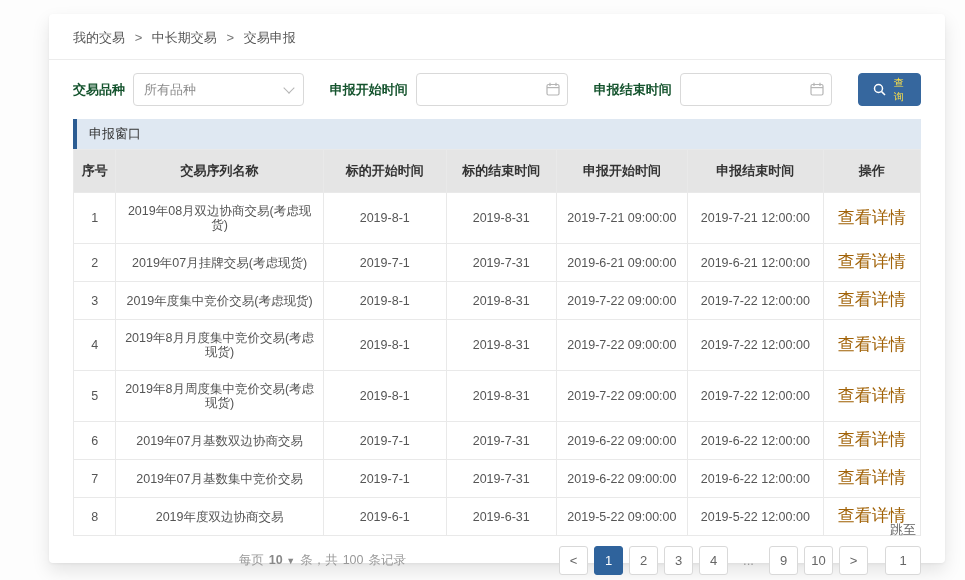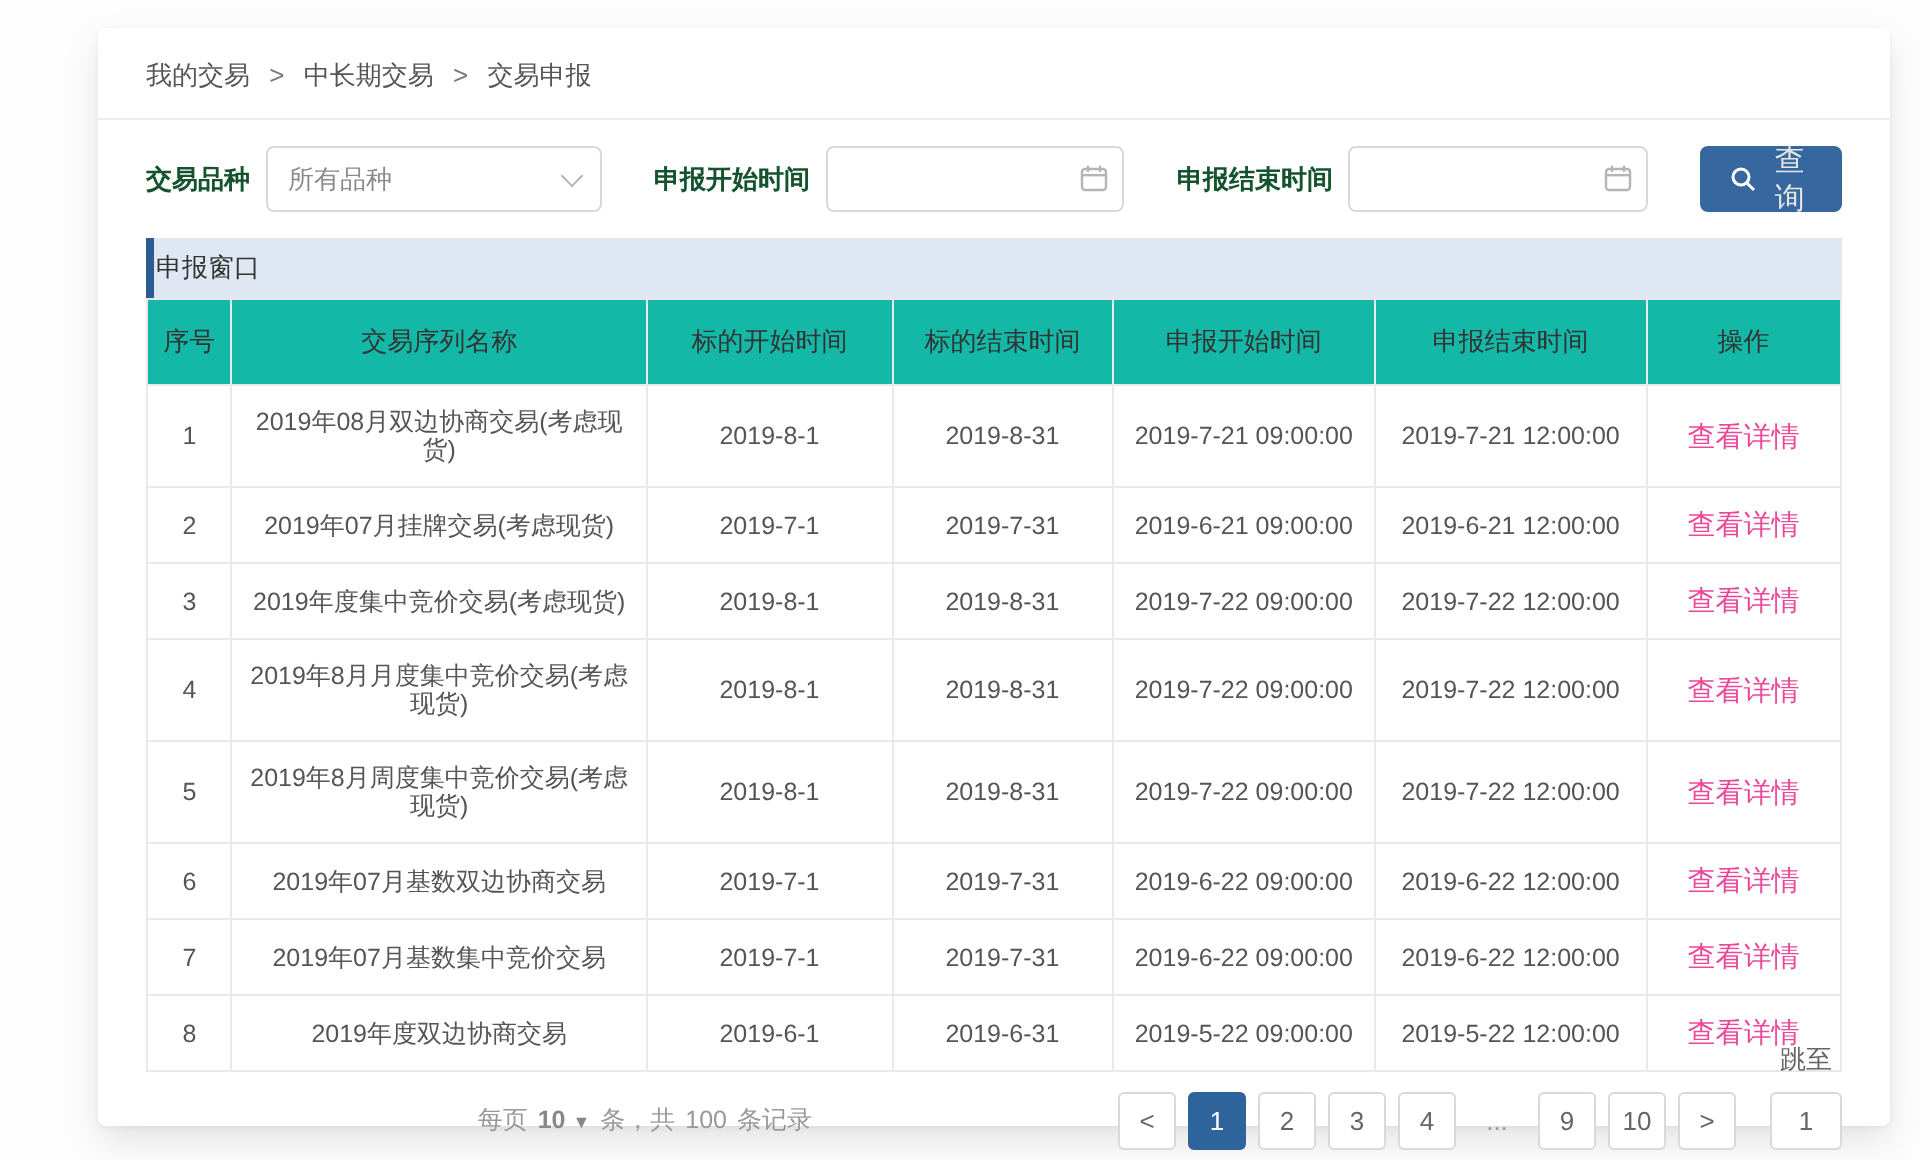--- a/index.html
+++ b/index.html
@@ -38,35 +38,35 @@
   }
   .date-wrap { position:relative; width:178px; margin-right:26px; }
   .date-input {
     width:100%; height:33px; border:1px solid #d9d9d9; border-radius:4px;
     padding:0 30px 0 10px; font-size:13px; color:#555; outline:none;
     font-family:"Liberation Sans","DejaVu Sans",sans-serif;
   }
   .cal-icon { position:absolute; right:8px; top:9px; }
   .search-btn {
     height:33px; background:#36679e; border:1px solid #36679e; border-radius:4px;
-    color:#e5e5e5; font-size:15px; padding:0 14px; display:flex; align-items:center; gap:6px;
+    color:#fde047; font-size:10px; padding:0 14px; display:flex; align-items:center; gap:6px;
     cursor:pointer; font-family:inherit;
   }
   
   .section-header {
     margin:0 24px; height:30px; background:#dfe8f2;
     border-left:4px solid #2b5c92; display:flex; align-items:center;
-    padding-left:1px; font-size:13px; color:#333;
+    padding-left:12px; font-size:13px; color:#333;
   }
   
   table { width:848px; margin:0 24px; border-collapse:collapse; table-layout:fixed; }
   th, td { border:1px solid #e9e9e9; text-align:center; }
-  th { background:#14b8a6; font-size:13px; color:#333; font-weight:normal; padding:12px 4px; }
+  th { background:#e5e5e5; font-size:13px; color:#333; font-weight:bold; padding:12px 4px; }
   td { font-size:12.5px; color:#555; padding:11px 4px; line-height:14px; }
-  .detail-link { color:#ec4899; text-decoration:none; font-size:14px; cursor:pointer; }
+  .detail-link { color:#a16207; text-decoration:none; font-size:17px; cursor:pointer; }
   
   .table-footer {
     margin:0 24px; height:48px; display:flex; align-items:center; justify-content:flex-end;
     font-size:12.5px; color:#999;
   }
   .per-page { margin-right:150px; display:flex; align-items:center; gap:5px; white-space:nowrap; }
   .page-size { color:#888; cursor:pointer;font-weight:bold; }
   .caret { font-size:9px; color:#888; }
   .pagination { display:flex; align-items:center; }
   .page-btn {

